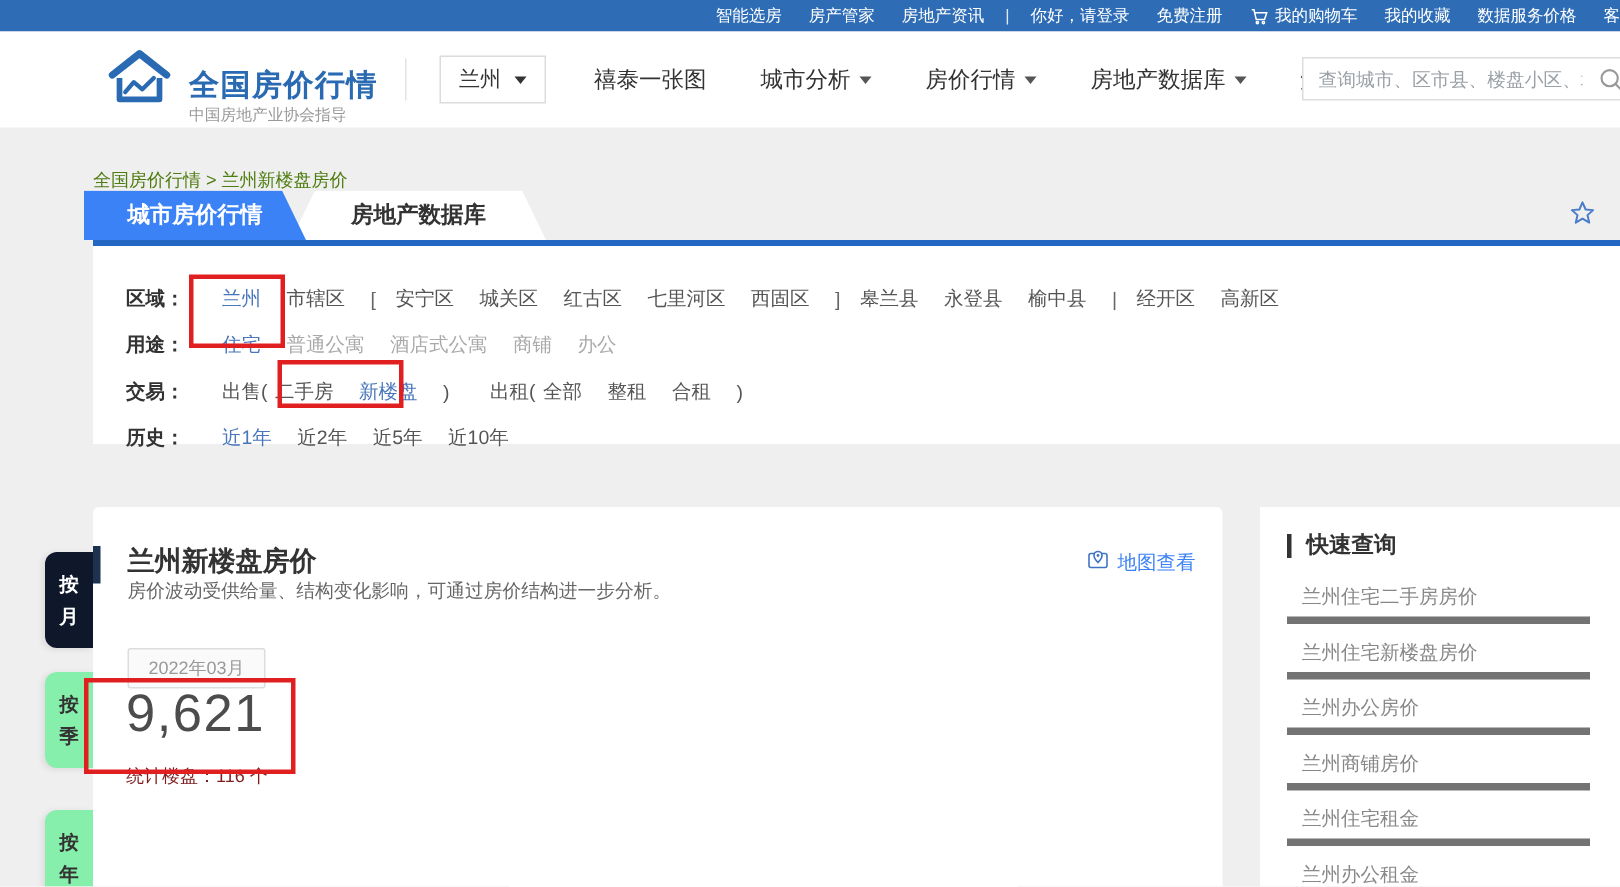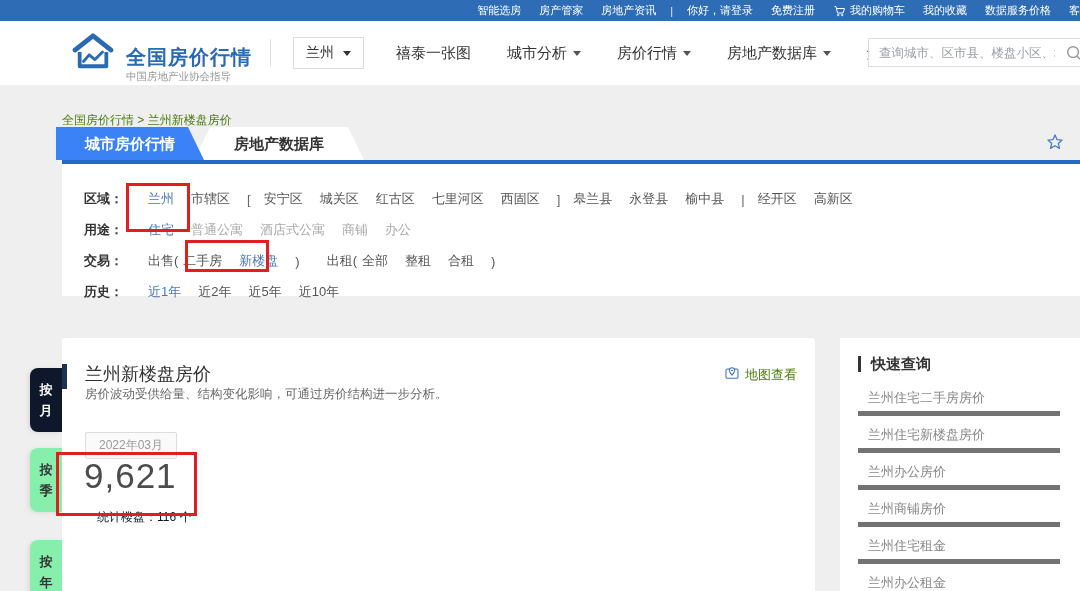--- a/index.html
+++ b/index.html
@@ -63,28 +63,28 @@
   
   .ptab { position:absolute; left:30px; width:32px; height:64px; background:#86efac; border-radius:8px 0 0 8px;
           box-shadow:-2px 1px 4px rgba(0,0,0,.08); color:#333; font-size:13px; font-weight:bold;
           display:flex; align-items:center; justify-content:center; cursor:pointer; }
   .ptab span { display:block; width:14px; word-break:break-all; line-height:21px; text-align:center; }
   .ptab.active { background:#0f172a; color:#fff; }
 
   
   .main-card { position:absolute; left:62px; top:338px; width:753px; height:270px; background:#fff; border-radius:4px; }
   .card-accent { position:absolute; left:0; top:26px; width:5px; height:25px; background:#1d3250; }
-  .card-title { position:absolute; left:23px; top:24px; font-size:18px; font-weight:normal; color:#333; }
-  .map-link { position:absolute; right:18px; top:27px; font-size:13px; color:#4d7c0f; display:flex;
+  .card-title { position:absolute; left:23px; top:24px; font-size:18px; font-weight:bold; color:#333; }
+  .map-link { position:absolute; right:18px; top:27px; font-size:13px; color:#3b82f6; display:flex;
               align-items:center; gap:5px; cursor:pointer; }
   .card-desc { position:absolute; left:23px; top:48px; font-size:12.5px; color:#666; }
   .date-chip { position:absolute; left:23px; top:94px; border:1px solid #ddd; background:#fafafa; color:#999;
                font-size:12px; padding:4px 13px; border-radius:2px; }
   .price-num { position:absolute; left:22px; top:118px; font-size:35px; color:#4c4c4c; letter-spacing:1px; }
-  .stat-text { position:absolute; left:35px; top:171px; font-size:12px; color:#0f172a; }
+  .stat-text { position:absolute; left:22px; top:171px; font-size:12px; color:#7f1d1d; }
 
   
   .sidebar { position:absolute; left:840px; top:338px; width:240px; height:300px; background:#fff;
              padding:18px 20px 0 18px; }
   .sb-title { font-size:15px; font-weight:bold; color:#333; border-left:3px solid #333; padding-left:10px;
               line-height:16px; margin-bottom:7px; }
   .sb-link { display:block; font-size:13px; color:#888; line-height:37px; height:37px;
              border-bottom:5px solid #737373; cursor:pointer; padding-left:10px; white-space:nowrap; }
 
   

